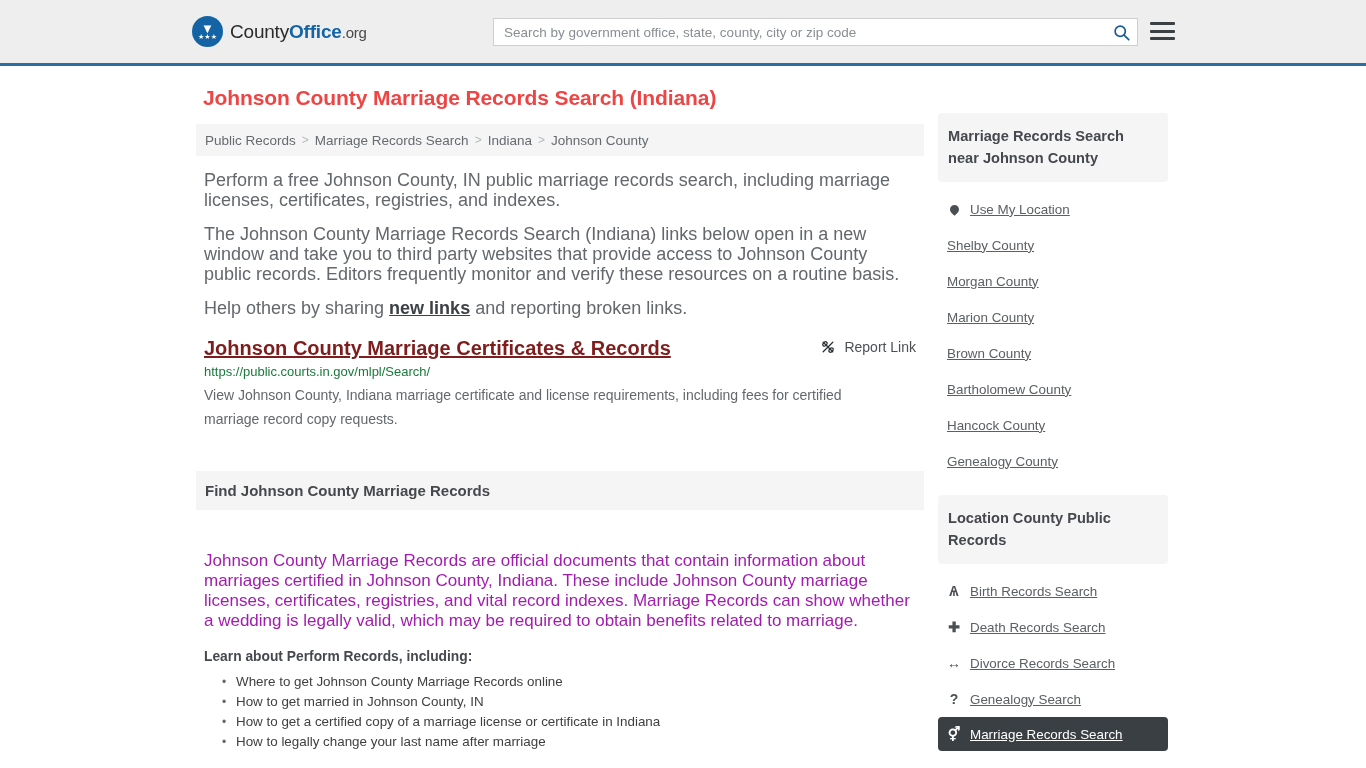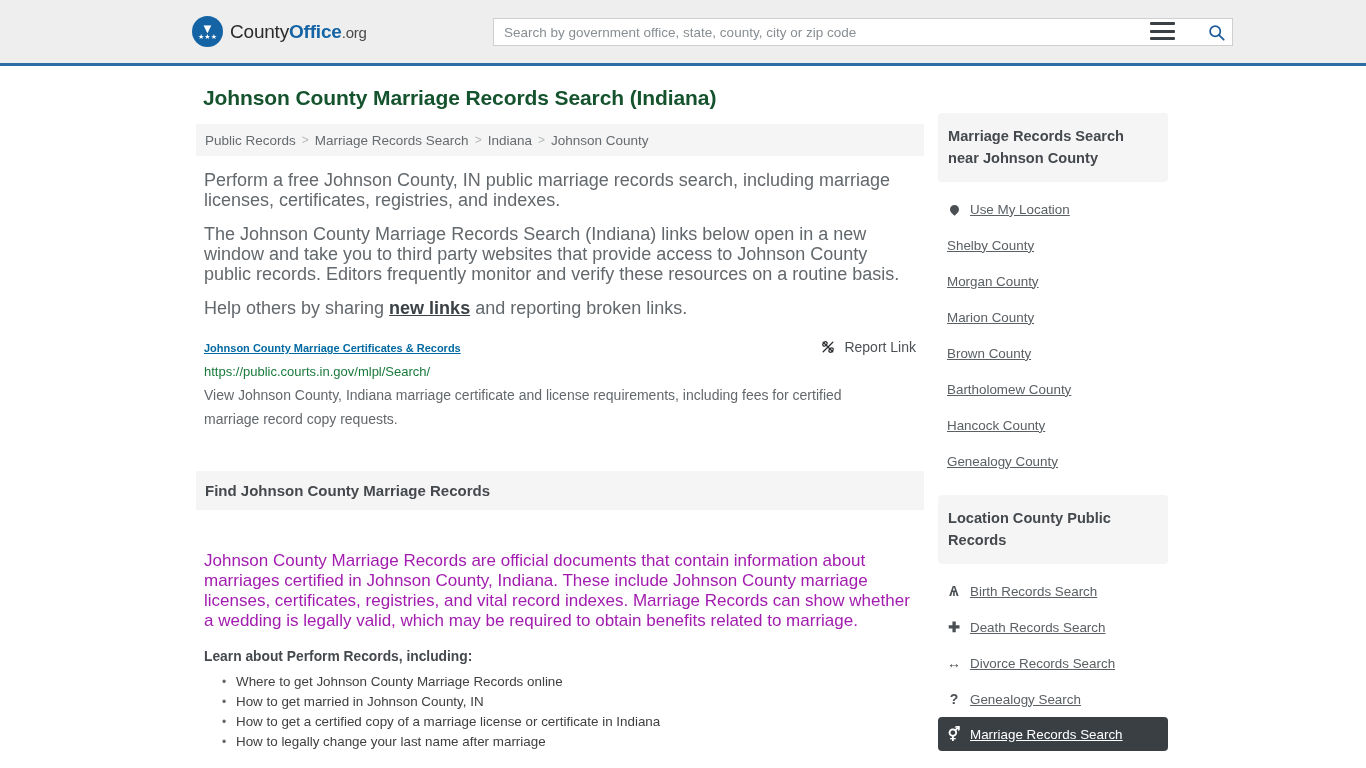--- a/index.html
+++ b/index.html
@@ -47,21 +47,21 @@
     color: #2b2b2b;
     letter-spacing: -0.2px;
     white-space: nowrap;
   }
   .logo-text .b { color: #1464a5; font-weight: bold; }
   .logo-text .org { font-size: 15px; color: #4a4a4a; }
 
   .search-wrap {
     position: absolute;
     left: 493px; top: 18px;
-    width: 740px; height: 28px;
+    width: 645px; height: 28px;
     background: #ffffff;
     border: 1px solid #cfcfcf;
     display: flex; align-items: center;
   }
   .search-input {
     flex: 1;
     border: none; outline: none;
     height: 100%;
     padding: 0 8px 0 10px;
     font-size: 13.5px;
@@ -104,21 +104,21 @@
     position: absolute;
     left: 938px; top: 47px;
     width: 230px;
   }
 
   h1.page-title {
     margin: 0 0 14px 0;
     padding: 0 0 0 7px;
     font-size: 21px;
     font-weight: bold;
-    color: #14532d;
+    color: #ef4444;
     letter-spacing: -0.1px;
   }
 
   .breadcrumb {
     background: #f5f5f5;
     height: 32px;
     display: flex; align-items: center;
     padding-left: 9px;
     font-size: 13.5px;
     gap: 6px;
@@ -142,23 +142,23 @@
   
   .result {
     padding: 0 8px;
     margin-top: 20px;
     margin-bottom: 40px;
   }
   .result-head {
     display: flex; align-items: flex-start; justify-content: space-between;
   }
   .result-title {
-    font-size: 11px;
+    font-size: 20px;
     font-weight: bold;
-    color: #0369a1;
+    color: #7f1d1d;
     text-decoration: underline;
     cursor: pointer;
     line-height: 20px;
   }
   .report-link {
     display: flex; align-items: center; gap: 8px;
     font-size: 14px; color: #4c5155;
     cursor: pointer;
     white-space: nowrap;
     padding-top: 1px;

